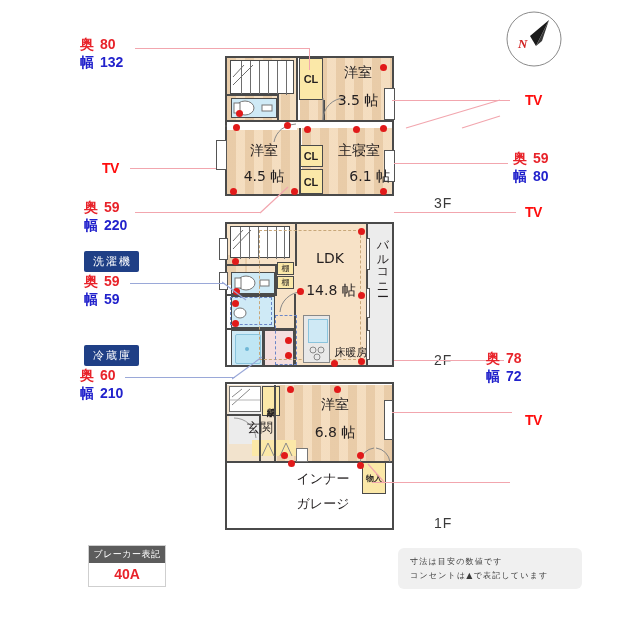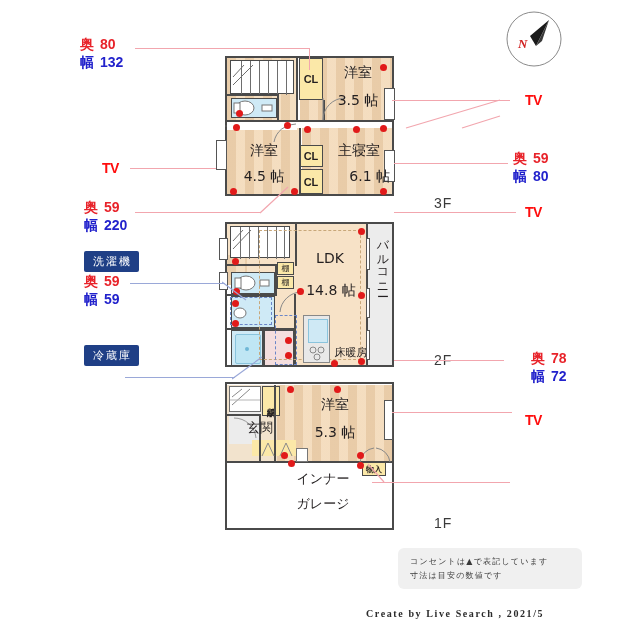--- a/index.html
+++ b/index.html
@@ -400,29 +400,29 @@
   <div class="wall" style="left:259px; top:416px; width:2px; height:45px;"></div>
 
   <svg class="abs" style="left:232px; top:416px;" width="26" height="24">
       <path d="M2 2 A22 22 0 0 1 24 22" fill="none" stroke="#999" stroke-width="1"></path>
     </svg>
   <svg class="abs" style="left:256px; top:440px;" width="42" height="18">
       <polyline points="6,16 12,3 18,16" fill="none" stroke="#8a8a8a" stroke-width="1"></polyline>
       <polyline points="24,16 30,3 36,16" fill="none" stroke="#8a8a8a" stroke-width="1"></polyline>
     </svg>
 
-  <div class="cl-box" style="left:362px; top:462px; width:24px; height:14px; font-size:8px;">物入</div>
+  <div class="cl-box" style="left:362px; top:462px; width:24px; height:32px; font-size:8px;">物入</div>
   <svg class="abs" style="left:358px; top:446px;" width="34" height="18">
       <path d="M2 16 A16 16 0 0 1 16 2" fill="none" stroke="#888" stroke-width="1"></path>
       <path d="M32 16 A16 16 0 0 0 18 2" fill="none" stroke="#888" stroke-width="1"></path>
     </svg>
 
   <div class="room-label rl-name" style="left:240px; top:419px; width:40px; font-size:13px;">玄関</div>
   <div class="room-label rl-name" style="left:310px; top:396px; width:50px;">洋室</div>
-  <div class="room-label rl-size" style="left:306px; top:424px; width:58px;">5.3 帖</div>
+  <div class="room-label rl-size" style="left:306px; top:424px; width:58px;">6.8 帖</div>
   <div class="room-label rl-name" style="left:280px; top:470px; width:86px; font-size:13px;">インナー</div>
   <div class="room-label rl-name" style="left:280px; top:495px; width:86px; font-size:13px;">ガレージ</div>
 
   <div class="window" style="left:384px; top:400px; width:9px; height:40px;"></div>
   <div class="abs" style="left:296px; top:448px; width:10px; height:12px; background:#fff; border:1px solid #777;"></div>
   <div class="outlet" style="left:287px; top:386px;"></div>
   <div class="outlet" style="left:334px; top:386px;"></div>
   <div class="outlet" style="left:281px; top:452px;"></div>
   <div class="outlet" style="left:288px; top:460px;"></div>
   <div class="outlet" style="left:357px; top:452px;"></div>
@@ -474,39 +474,46 @@
     <div class="dim-row"><span class="dim-k dim-k-haba">幅</span><span class="dim-v dim-v-haba">220</span></div>
   </div>
 
   <div class="appl-tag" style="left:84px; top:251px;">洗濯機</div>
   <div class="dim-block" style="left:84px; top:273px;">
     <div class="dim-row"><span class="dim-k dim-k-oku">奥</span><span class="dim-v dim-v-oku">59</span></div>
     <div class="dim-row"><span class="dim-k dim-k-haba">幅</span><span class="dim-v dim-v-haba">59</span></div>
   </div>
 
   <div class="appl-tag" style="left:84px; top:345px;">冷蔵庫</div>
+  <div class="dim-block" style="left:80px; top:367px;">
+    <div class="dim-row"><span class="dim-k dim-k-oku">奥</span><span class="dim-v dim-v-oku">60</span></div>
+    <div class="dim-row"><span class="dim-k dim-k-haba">幅</span><span class="dim-v dim-v-haba">210</span></div>
+  </div>
 
   <div class="tv-label" style="left:525px; top:92px;">TV</div>
 
   <div class="dim-block" style="left:513px; top:150px;">
     <div class="dim-row"><span class="dim-k dim-k-oku">奥</span><span class="dim-v dim-v-oku">59</span></div>
     <div class="dim-row"><span class="dim-k dim-k-haba">幅</span><span class="dim-v dim-v-haba">80</span></div>
   </div>
 
   <div class="tv-label" style="left:525px; top:204px;">TV</div>
 
-  <div class="dim-block" style="left:531px; top:350px;">
+  <div class="dim-block" style="left:486px; top:350px;">
     <div class="dim-row"><span class="dim-k dim-k-oku">奥</span><span class="dim-v dim-v-oku">78</span></div>
     <div class="dim-row"><span class="dim-k dim-k-haba">幅</span><span class="dim-v dim-v-haba">72</span></div>
   </div>
 
   <div class="tv-label" style="left:525px; top:412px;">TV</div>
 
 
+  <div class="breaker" style="left:88px; top:545px;">
+    <div class="breaker-head">ブレーカー表記</div>
+    <div class="breaker-val">40A</div>
+  </div>
 
   <div class="note-box" style="left:398px; top:548px; width:160px;">
+    <div>寸法は目安の数値です</div>
     <div>コンセントは▲で表記しています</div>
-    <div>寸法は目安の数値です</div>
-  </div>
-
-  <div class="footer" style="left:366px; top:608px;">Create by Live Search , 2021/5</div>
+  </div>
+
 
 </div>
 
 </body></html>

